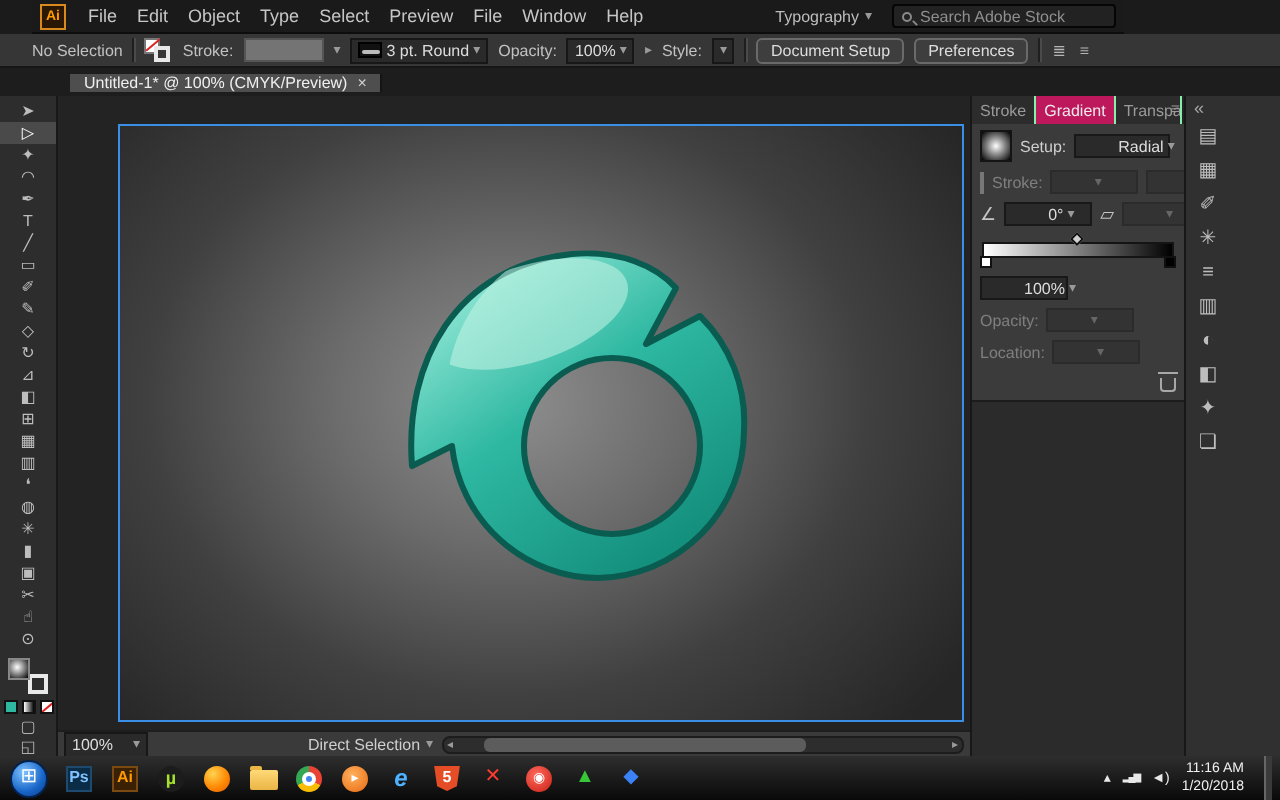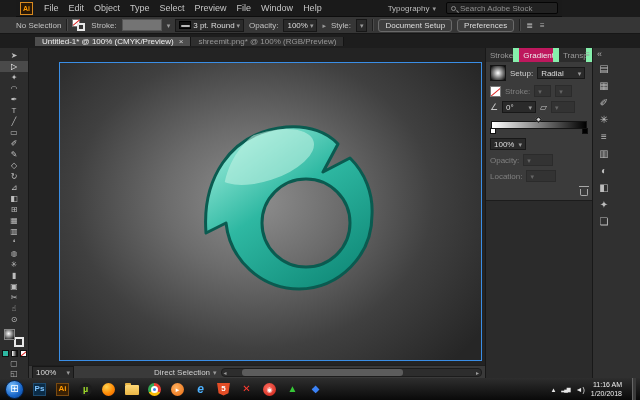--- a/index.html
+++ b/index.html
@@ -54,29 +54,29 @@
   .tb-bottom{margin-top:3px;display:flex;flex-direction:column;align-items:center;gap:2px;color:#b0b0b0;font-size:8px;line-height:1}
 
   
   .canvas{position:absolute;left:29px;top:48px;width:456px;height:317px;background:#232323;overflow:hidden}
   .document{position:absolute;left:30px;top:14px;width:423px;height:299px;border:1px solid #3a8ee6;background:radial-gradient(ellipse 290px 240px at 46% 46%,#8f8f8f 0%,#6c6c6c 30%,#404040 62%,#262626 96%)}
   .artwrap{position:absolute;left:138px;top:48px;width:200px;height:200px}
 
   
   .rightcol{position:absolute;left:485px;top:48px;width:107px;height:330px;background:#2b2b2b;border-left:1px solid #181818;font-size:8px}
   .ptabs{display:flex;align-items:stretch;height:14px;background:#242424;position:relative}
-  .ptab{display:flex;align-items:center;padding:0 4px;background:#2c2c2c;color:#9a9a9a;border-right:6px solid #86efac;white-space:nowrap;overflow:hidden}
+  .ptab{display:flex;align-items:center;padding:0 4px;background:#2c2c2c;color:#9a9a9a;border-right:1px solid #86efac;white-space:nowrap;overflow:hidden}
   .ptab.active{background:#be185d;color:#ececec}
   .ptab.trunc{max-width:33px}
   .pmenu{position:absolute;right:2px;top:2px;color:#9a9a9a;font-size:8px}
   .pbody{background:#3b3b3b;padding:3px 4px 4px;border-bottom:1px solid #1c1c1c}
   .prow{display:flex;align-items:center;gap:4px;margin-bottom:4px}
   .plab{color:#cfcfcf;white-space:nowrap}
   .dis{opacity:.45}
-  .pcombo{display:inline-flex;align-items:center;justify-content:space-between;background:#2a2a2a;border:1px solid #181818;height:12px;padding:0 3px;color:#ddd;gap:2px}
+  .pcombo{display:inline-flex;align-items:center;justify-content:space-between;background:#2a2a2a;border:1px solid #181818;height:12px;padding:0 21px;color:#ddd;gap:2px}
   .w46{width:48px}.w32{width:34px}.w26{width:24px}.w18{width:17px}.w34{width:36px}.w30{width:30px}
   .gthumb{width:16px;height:16px;border:1px solid #141414;background:radial-gradient(circle at 50% 50%,#fff 0%,#888 45%,#000 100%)}
   .noneSw{width:11px;height:11px;background:#fff;border:1px solid #777;position:relative;overflow:hidden}
   .noneSw::after{content:"";position:absolute;left:-2px;top:4px;width:15px;height:1px;background:#d22;transform:rotate(-40deg)}
   .aicon{color:#c5c5c5;font-size:9px}
   .gslider{position:relative;height:17px;margin:2px 0 4px}
   .gbar{position:absolute;left:1px;right:1px;top:4px;height:8px;background:linear-gradient(to right,#fff,#000);border:1px solid #141414}
   .gmid{position:absolute;left:47%;top:0;width:5px;height:5px;background:#cfcfcf;border:1px solid #111;transform:rotate(45deg)}
   .gstop{position:absolute;bottom:0;width:6px;height:6px;border:1px solid #101010}
   .gstop.s1{left:0;background:#fff}
@@ -182,23 +182,20 @@
     <button class="cbtn">Preferences</button>
     <span class="vsep"></span>
     <span class="cicon">≣</span>
     <span class="cicon">≡</span>
   </div>
 
   <div class="tabbar">
     <div class="tab active">
       <span>Untitled-1* @ 100% (CMYK/Preview)</span>
       <span class="tclose">×</span>
-    </div>
-    <div class="tab">
-      <span>shreemit.png* @ 100% (RGB/Preview)</span>
     </div>
   </div>
 
   <div class="toolbar">
     <div class="tool">➤</div>
     <div class="tool active">▷</div>
     <div class="tool">✦</div>
     <div class="tool">◠</div>
     <div class="tool">✒</div>
     <div class="tool">T</div>

